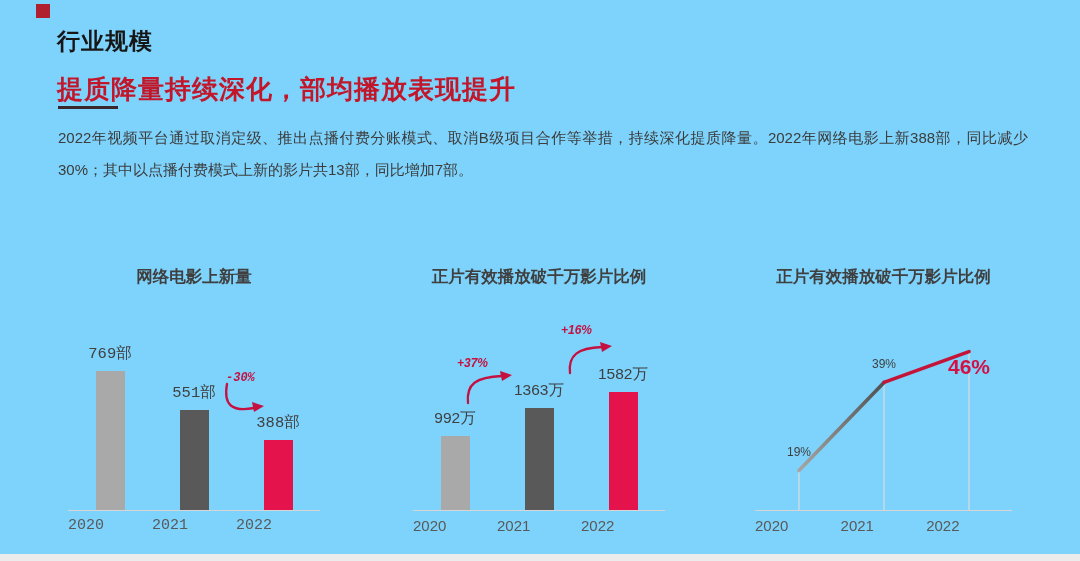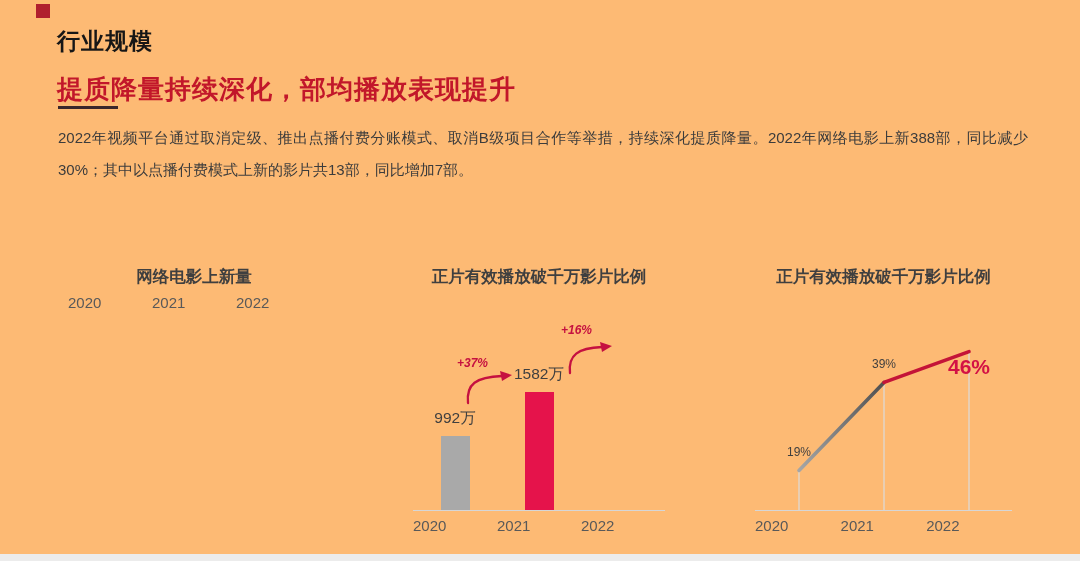--- a/index.html
+++ b/index.html
@@ -1,29 +1,29 @@
 <!DOCTYPE html>
 <html><head>
 <meta charset="utf-8">
 <style>
   html,body{margin:0;padding:0;background:#ffffff;}
   .slide{
-    position:relative;width:1080px;height:561px;background:#fdba74;overflow:hidden;
+    position:relative;width:1080px;height:561px;background:#7dd3fc;overflow:hidden;
     font-family:"Liberation Sans","DejaVu Sans",sans-serif;
   }
   .accent-square{position:absolute;left:36px;top:4px;width:14px;height:14px;background:#b01f2e;}
   .page-title{position:absolute;left:57px;top:26px;margin:0;font-size:23px;font-weight:bold;color:#161616;letter-spacing:1px;}
   .page-subtitle{position:absolute;left:57px;top:72px;margin:0;font-size:26px;font-weight:bold;color:#c2172a;letter-spacing:1px;}
   .subtitle-underline{position:absolute;left:58px;top:106px;width:60px;height:3px;background:#3a272b;}
   .para{position:absolute;left:58px;width:970px;margin:0;font-size:15px;line-height:32px;color:#3c3c3c;text-align:justify;}
   #para1{top:122px;}
   #para2{top:187px;}
 
   .chart{position:absolute;top:262px;}
-  #chart-0{left:68px;width:252px;}
+  #chart-0{left:68px;width:252px;font-family:Liberation Mono, monospace;}
   #chart-1{left:413px;width:252px;}
   #chart-2{left:755px;width:257px;}
   .chart-title{height:22px;margin-top:4px;text-align:center;font-size:16.5px;font-weight:bold;color:#3f3f3f;white-space:nowrap;}
   .plot{position:relative;height:220px;margin-top:2px;border-bottom:1px solid #d6d6d6;}
   .cols{position:absolute;left:0;right:0;bottom:0;top:0;display:flex;align-items:flex-end;}
   .col{width:84px;display:flex;flex-direction:column;align-items:center;}
   .val-label{font-size:15.5px;color:#3f3f3f;margin-bottom:7px;white-space:nowrap;}
   .bar{width:29px;}
   .years{display:flex;margin-top:6px;}
   .year{width:84px;text-align:left;font-size:15px;color:#595959;}
@@ -43,34 +43,59 @@
   <div class="accent-square"></div>
 
   <h1 class="page-title">行业规模</h1>
   <h2 class="page-subtitle">提质降量持续深化，部均播放表现提升</h2>
   <div class="subtitle-underline"></div>
 
   <p class="para" id="para1">2022年视频平台通过取消定级、推出点播付费分账模式、取消B级项目合作等举措，持续深化提质降量。2022年网络电影上新388部，同比减少30%；其中以点播付费模式上新的影片共13部，同比增加7部。</p>
 
   <div class="chart" id="chart-0">
     <div class="chart-title">网络电影上新量</div>
+    <div class="plot">
+      <div class="cols">
+          <div class="col">
+            <div class="val-label">769部</div>
+            <div class="bar" style="height: 139px; background: rgb(169, 169, 169);"></div>
+          </div>
+          <div class="col">
+            <div class="val-label">551部</div>
+            <div class="bar" style="height: 100px; background: rgb(89, 89, 89);"></div>
+          </div>
+          <div class="col">
+            <div class="val-label">388部</div>
+            <div class="bar" style="height: 70px; background: rgb(229, 19, 75);"></div>
+          </div>
+        </div>
+      <svg class="arrow-svg" viewBox="0 0 252 220">
+        <path d="M159,94 C155,116 165,122 186,118" stroke="#c51140" stroke-width="2.3" fill="none" stroke-linecap="round"></path>
+        <polygon points="196,116 184,112 186,122" fill="#c51140"></polygon>
+      </svg>
+    <div class="annot" style="left: 158px; top: 81px;">-30%</div>
+      </div>
     <div class="years">
         <div class="year">2020</div>
         <div class="year">2021</div>
         <div class="year">2022</div>
       </div>
   </div>
 
   <div class="chart" id="chart-1">
     <div class="chart-title">正片有效播放破千万影片比例</div>
     <div class="plot">
       <div class="cols">
           <div class="col">
             <div class="val-label">992万</div>
             <div class="bar" style="height: 74px; background: rgb(169, 169, 169);"></div>
+          </div>
+          <div class="col">
+            <div class="val-label">1363万</div>
+            <div class="bar" style="height: 102px; background: rgb(89, 89, 89);"></div>
           </div>
           <div class="col">
             <div class="val-label">1582万</div>
             <div class="bar" style="height: 118px; background: rgb(229, 19, 75);"></div>
           </div>
         </div>
       <svg class="arrow-svg" viewBox="0 0 252 220">
         <path d="M55,113 C53,94 63,87 89,86" stroke="#c51140" stroke-width="2.3" fill="none" stroke-linecap="round"></path>
         <polygon points="99,85 87,81 89,91" fill="#c51140"></polygon>
         <path d="M157,83 C155,65 165,58 189,57" stroke="#c51140" stroke-width="2.3" fill="none" stroke-linecap="round"></path>

